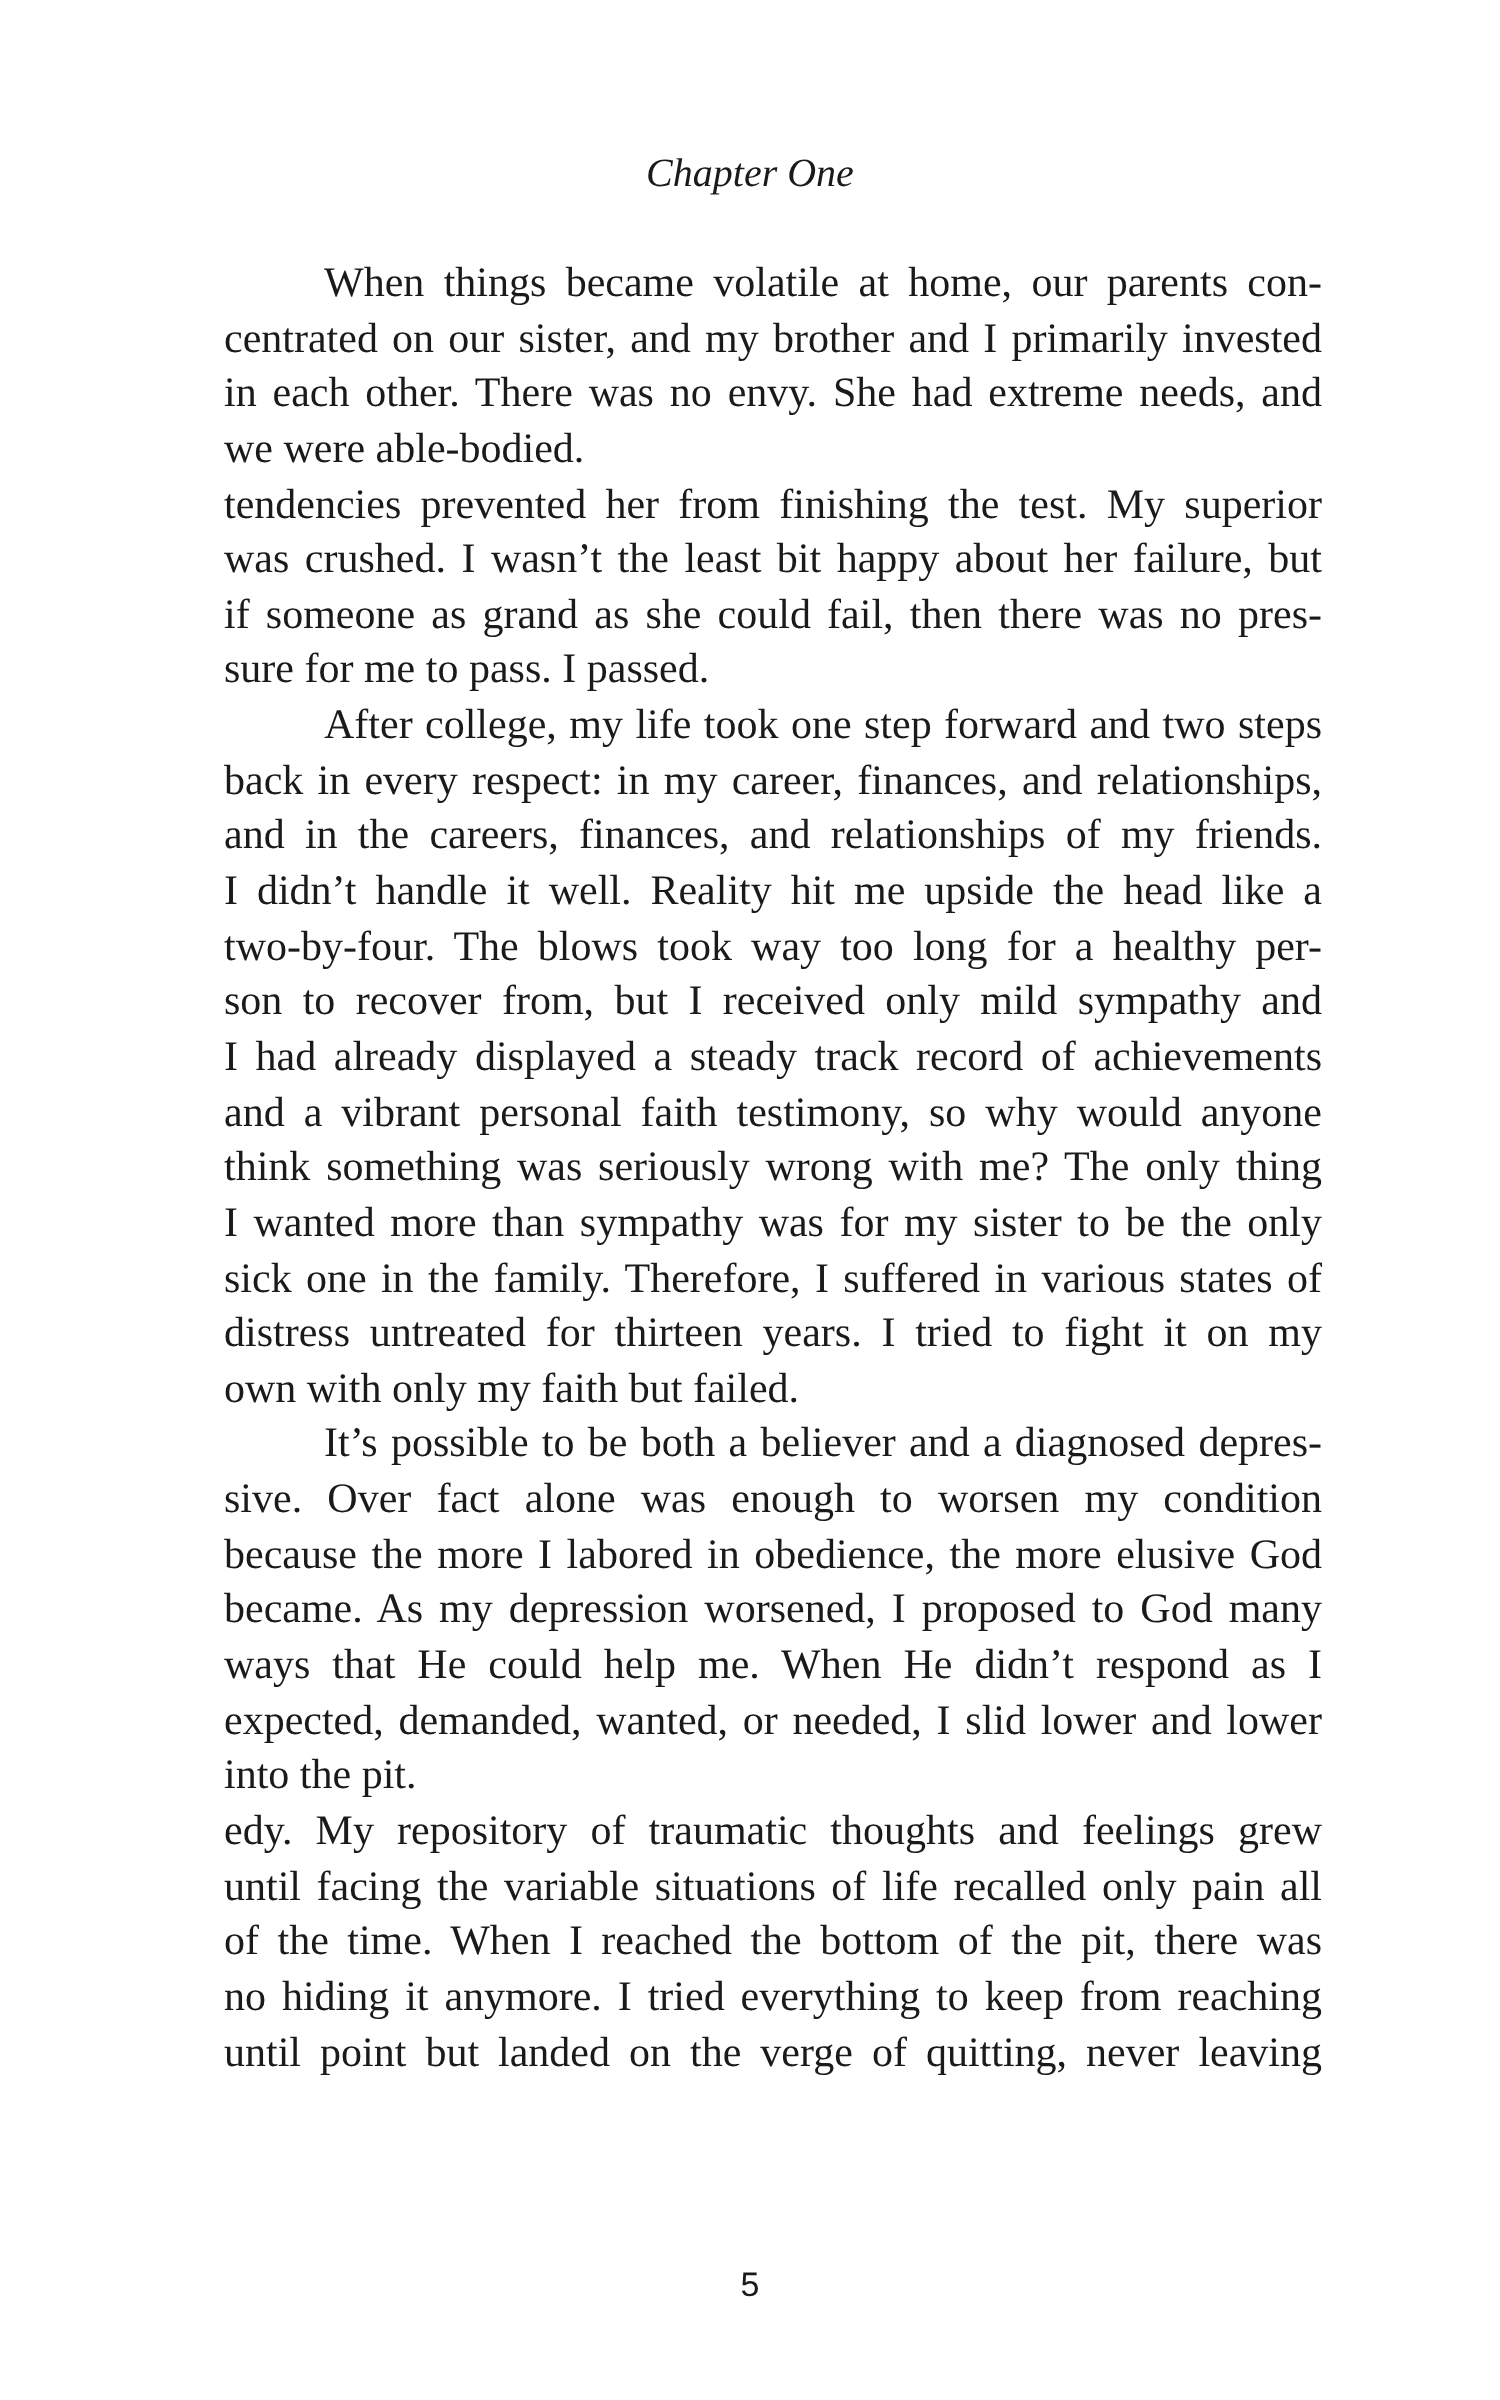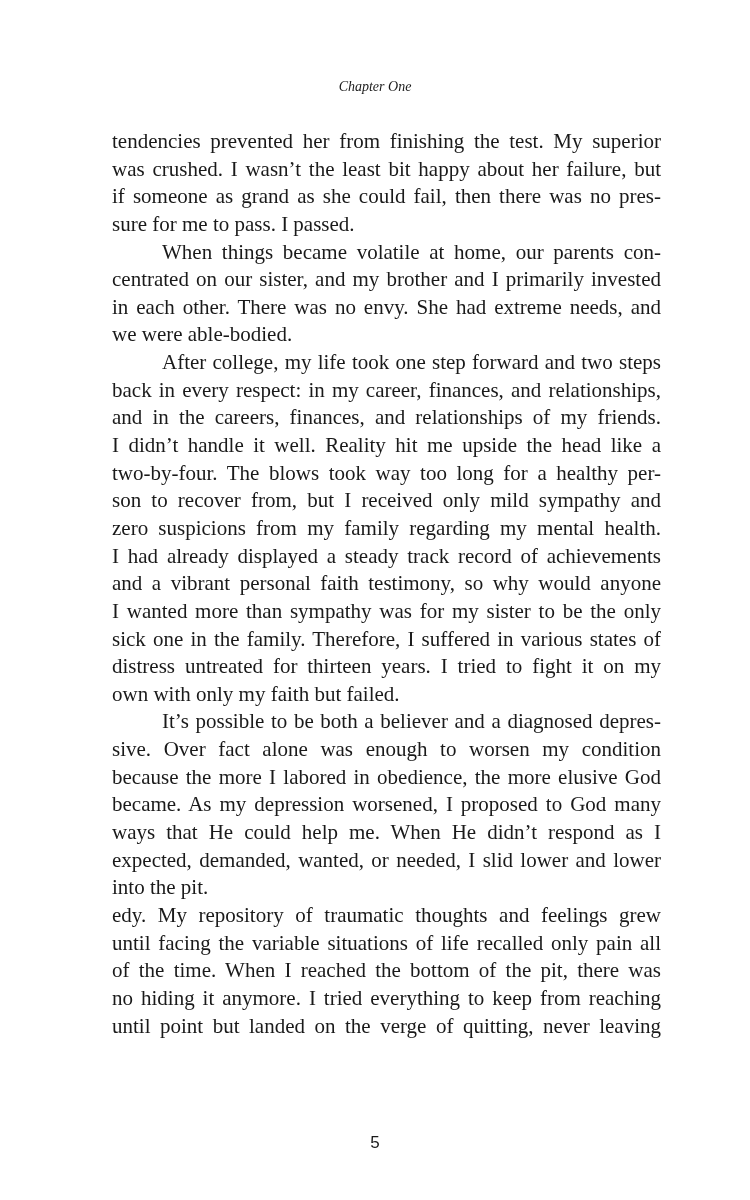--- a/index.html
+++ b/index.html
@@ -23,21 +23,21 @@
       background: #ffffff;
     }
     .running-head {
       position: absolute;
       top: 74px;
       left: 0;
       width: 750px;
       text-align: center;
       font-family: "Liberation Serif", "DejaVu Serif", serif;
       font-style: italic;
-      font-size: 14px;
+      font-size: 20px;
       line-height: 26px;
       color: #1a1a1a;
     }
     .body-text {
       position: absolute;
       left: 112px;
       top: 128px;
       width: 549px;
       font-family: "Liberation Serif", "DejaVu Serif", serif;
       font-size: 21px;
@@ -74,43 +74,43 @@
 </head>
 <body>
 
 <div class="page">
 
   <div class="running-head">Chapter One</div>
 
   <div class="body-text">
 
     <div>
+      <span class="line indent">When things became volatile at home, our parents con-</span>
+      <span class="line">centrated on our sister, and my brother and I primarily invested</span>
+      <span class="line">in each other. There was no envy. She had extreme needs, and</span>
+      <span class="line last">we were able-bodied.</span>
+    </div>
+
+    <div>
       <span class="line">tendencies prevented her from finishing the test. My superior</span>
       <span class="line">was crushed. I wasn’t the least bit happy about her failure, but</span>
       <span class="line">if someone as grand as she could fail, then there was no pres-</span>
       <span class="line last">sure for me to pass. I passed.</span>
-    </div>
-
-    <div>
-      <span class="line indent">When things became volatile at home, our parents con-</span>
-      <span class="line">centrated on our sister, and my brother and I primarily invested</span>
-      <span class="line">in each other. There was no envy. She had extreme needs, and</span>
-      <span class="line last">we were able-bodied.</span>
     </div>
 
     <div>
       <span class="line indent">After college, my life took one step forward and two steps</span>
       <span class="line">back in every respect: in my career, finances, and relationships,</span>
       <span class="line">and in the careers, finances, and relationships of my friends.</span>
       <span class="line">I didn’t handle it well. Reality hit me upside the head like a</span>
       <span class="line">two-by-four. The blows took way too long for a healthy per-</span>
       <span class="line">son to recover from, but I received only mild sympathy and</span>
-      <span class="line">zero suspicions from my family regarding my mental health.</span>
       <span class="line">I had already displayed a steady track record of achievements</span>
       <span class="line">and a vibrant personal faith testimony, so why would anyone</span>
+      <span class="line">think something was seriously wrong with me? The only thing</span>
       <span class="line">I wanted more than sympathy was for my sister to be the only</span>
       <span class="line">sick one in the family. Therefore, I suffered in various states of</span>
       <span class="line">distress untreated for thirteen years. I tried to fight it on my</span>
       <span class="line last">own with only my faith but failed.</span>
     </div>
 
     <div>
       <span class="line indent">It’s possible to be both a believer and a diagnosed depres-</span>
       <span class="line">sive. Over fact alone was enough to worsen my condition</span>
       <span class="line">because the more I labored in obedience, the more elusive God</span>

